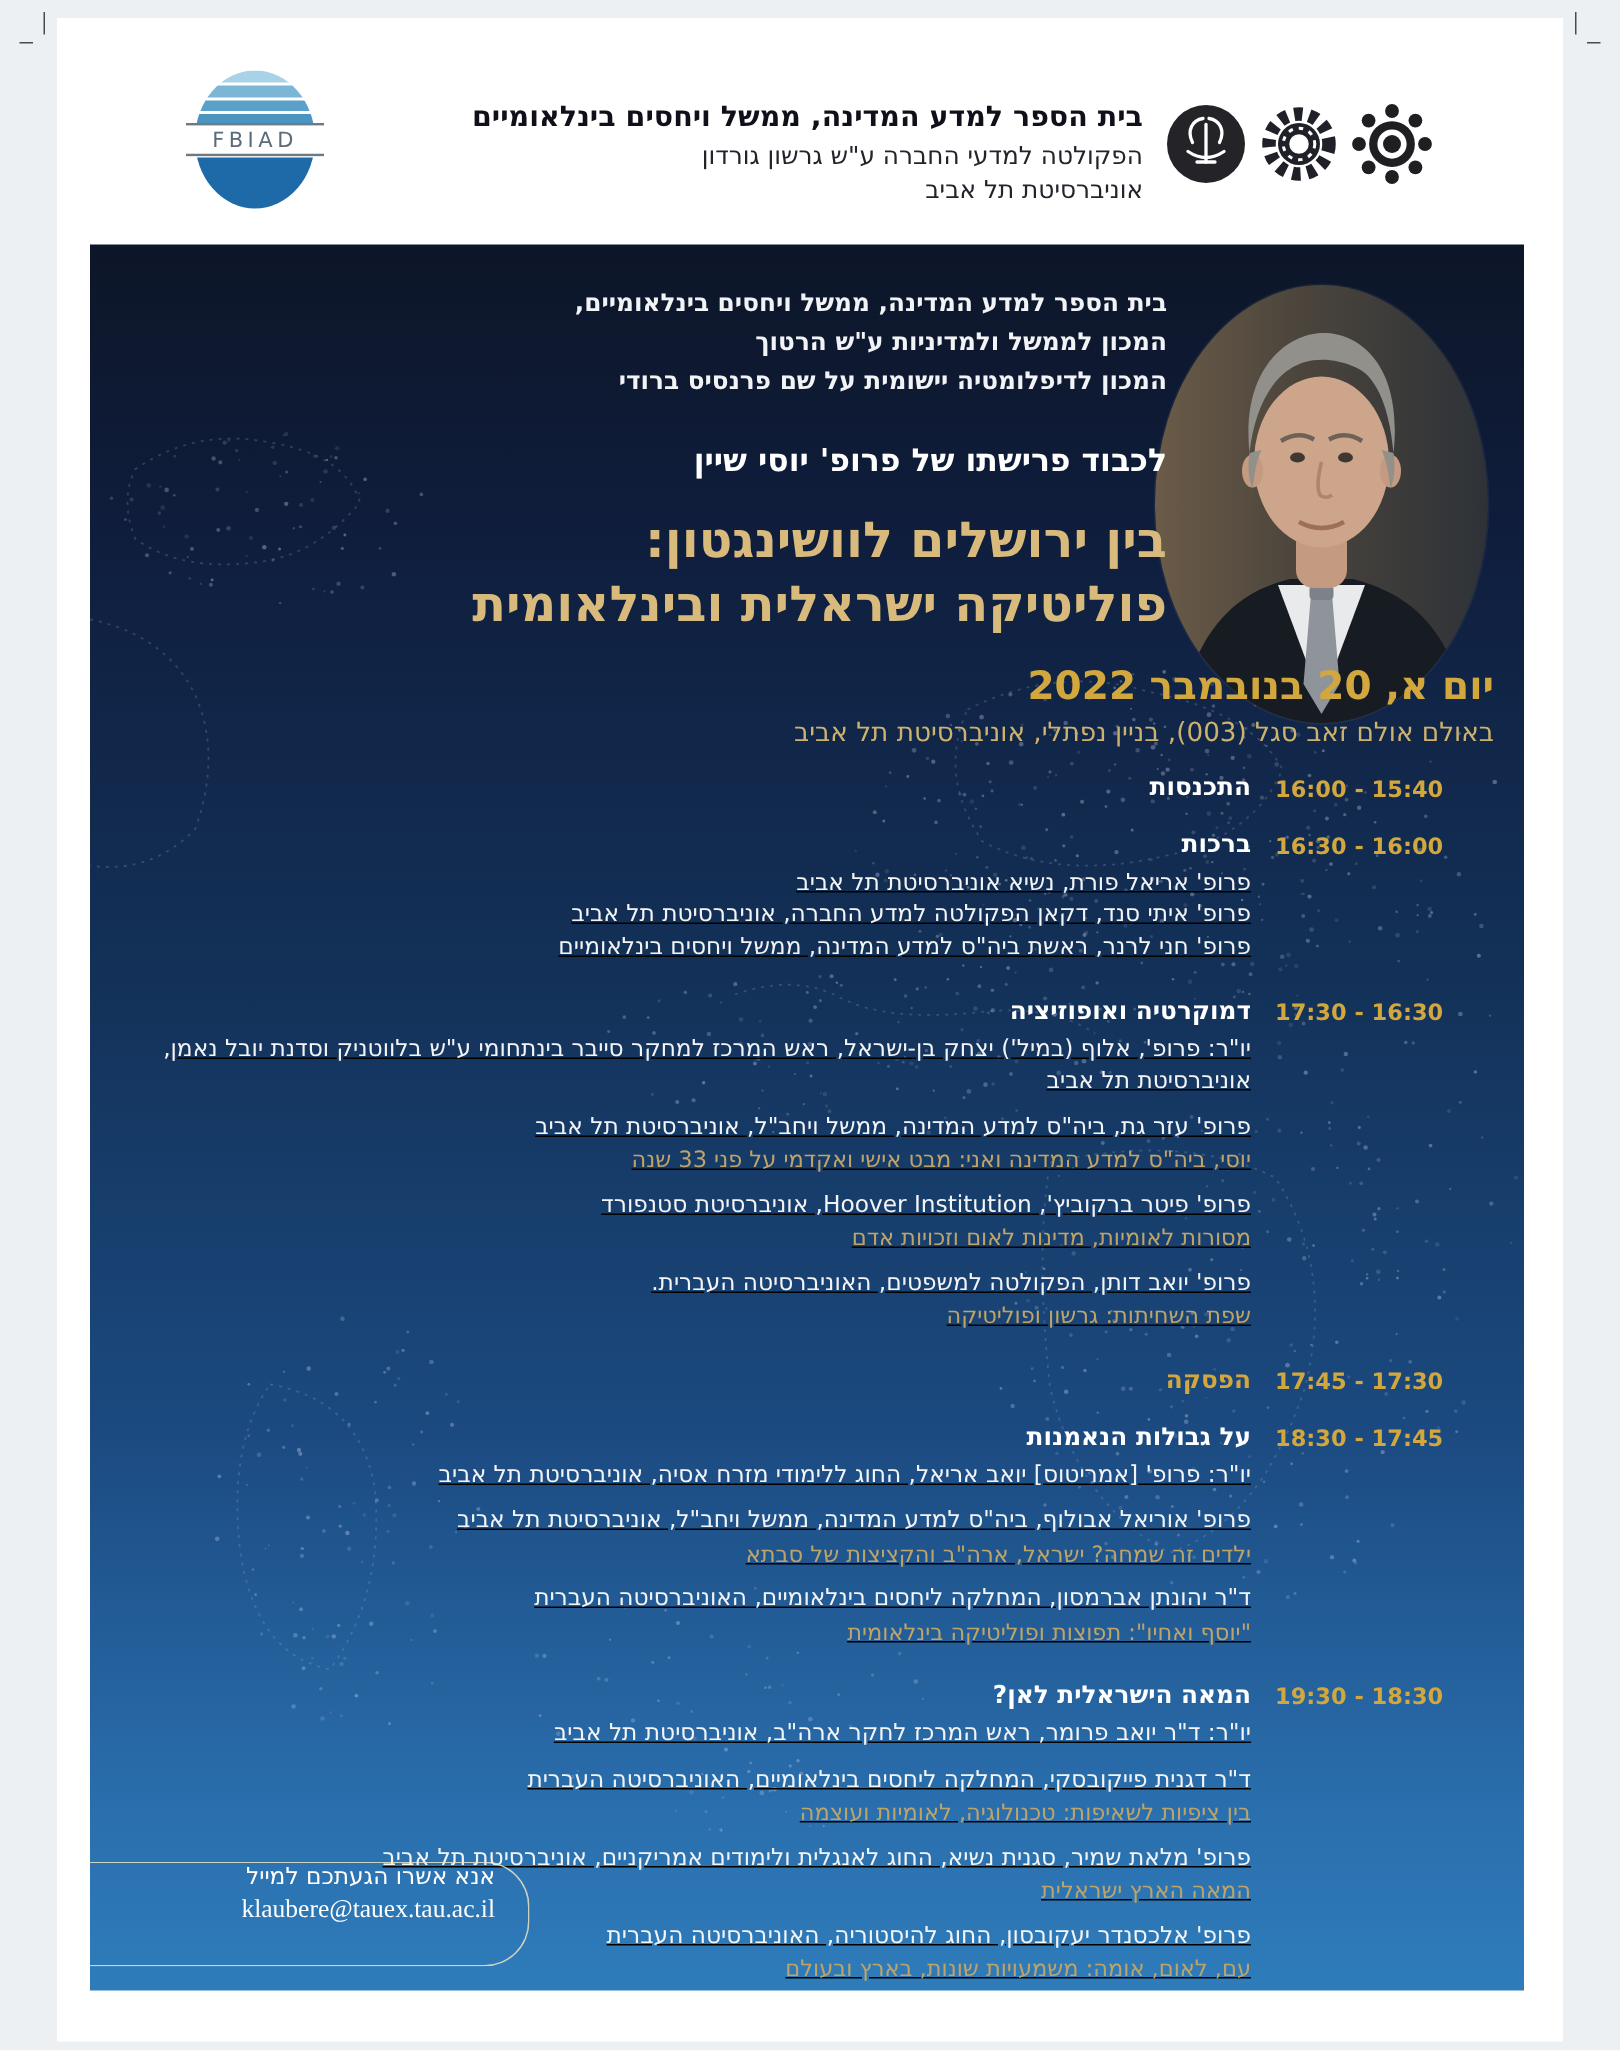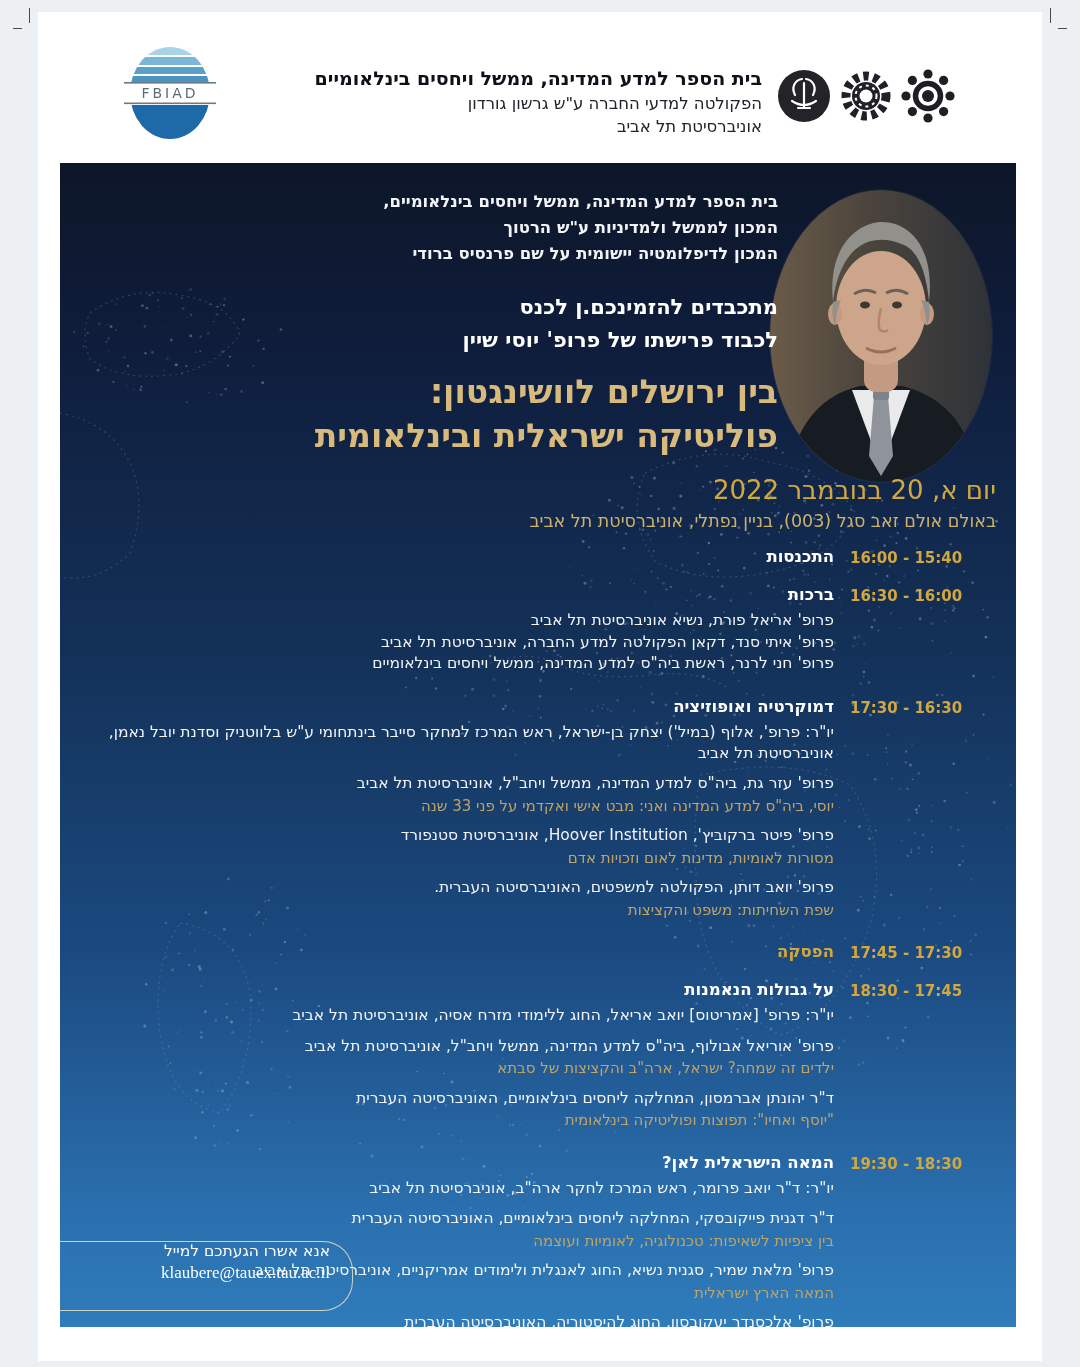--- a/index.html
+++ b/index.html
@@ -24,30 +24,30 @@
   .map{position:absolute;inset:0;}
   .coast{fill:none;stroke:#a9bce0;stroke-width:1.2;stroke-dasharray:2 4;opacity:.22;}
 
   .portrait{position:absolute;right:24px;top:27px;width:222px;height:292px;border-radius:111px/146px;
             overflow:hidden;box-shadow:0 0 0 1px rgba(255,255,255,.05);}
   .upper{position:relative;padding:26px 238px 0 36px;}
   .inst{font-size:16.5px;font-weight:bold;color:#f2f3f6;line-height:1.58;}
   .invite{margin-top:24px;font-size:21px;font-weight:bold;color:#ffffff;line-height:1.55;}
   .big-title{margin:14px 0 0 0;font-size:33px;font-weight:bold;color:var(--gold-title,#d9ba7d);line-height:1.32;}
   .when{position:relative;margin-top:18px;padding:0 20px 0 36px;}
-  .date{font-size:26px;font-weight:normal;color:var(--gold-accent,#d2a83e);}
+  .date{font-size:26px;font-weight:bold;color:var(--gold-accent,#d2a83e);}
   .venue{margin-top:6px;font-size:17.5px;color:#cdb26e;}
 
   .schedule{position:relative;margin-top:16px;padding:0 78px 0 34px;}
   .session{display:grid;grid-template-columns:88px 1fr;column-gap:16px;margin-bottom:13px;}
   .time{direction:ltr;unicode-bidi:isolate;font-size:15px;font-weight:bold;
         color:var(--gold-accent,#d2a83e);padding-top:2px;white-space:nowrap;}
   .stitle{font-size:16.5px;font-weight:bold;color:#ffffff;margin-bottom:6px;}
   .stitle.gold{color:var(--gold-accent,#d2a83e);}
-  .block{margin-bottom:9px;}
+  .block{margin-bottom:9px;text-decoration:underline;}
   .speaker{font-size:15.5px;color:#f3f4f6;line-height:1.38;}
   .talk{font-size:15px;color:var(--talk-tan,#bfa468);line-height:1.38;margin-top:1px;}
 
   .rsvp{position:absolute;left:0;bottom:16px;width:258px;height:68px;
         border:1.5px solid rgba(236,227,197,.85);border-left:none;border-radius:0 30px 30px 0;
         display:flex;flex-direction:column;justify-content:flex-start;gap:3px;
         padding:0 22px 0 12px;text-align:right;}
   .rsvp .r1{font-size:15.5px;color:#ffffff;}
   .rsvp .r2{direction:ltr;unicode-bidi:isolate;font-size:17px;color:#ffffff;
             font-family:"Liberation Serif","DejaVu Serif",serif;}
@@ -978,21 +978,20 @@
         </svg>
       </div>
 
       <div class="upper">
         <div class="inst">
           <div>בית הספר למדע המדינה, ממשל ויחסים בינלאומיים,</div>
           <div>המכון לממשל ולמדיניות ע"ש הרטוך</div>
           <div>המכון לדיפלומטיה יישומית על שם פרנסיס ברודי</div>
         </div>
         <div class="invite">
-          <div>מתכבדים להזמינכם.ן לכנס</div>
           <div>לכבוד פרישתו של פרופ' יוסי שיין</div>
         </div>
         <h1 class="big-title">
           <div>בין ירושלים לוושינגטון:</div>
           <div>פוליטיקה ישראלית ובינלאומית</div>
         </h1>
       </div>
 
       <div class="when">
         <div class="date">יום א, 20 בנובמבר 2022</div>
@@ -1033,21 +1032,21 @@
                 <div class="block">
                   <div class="speaker">פרופ' עזר גת, ביה"ס למדע המדינה, ממשל ויחב"ל, אוניברסיטת תל אביב</div>
                   <div class="talk">יוסי, ביה"ס למדע המדינה ואני: מבט אישי ואקדמי על פני 33 שנה</div>
                 </div>
                 <div class="block">
                   <div class="speaker">פרופ' פיטר ברקוביץ', Hoover Institution, אוניברסיטת סטנפורד</div>
                   <div class="talk">מסורות לאומיות, מדינות לאום וזכויות אדם</div>
                 </div>
                 <div class="block">
                   <div class="speaker">פרופ' יואב דותן, הפקולטה למשפטים, האוניברסיטה העברית.</div>
-                  <div class="talk">שפת השחיתות: משפט והקציצות</div>
+                  <div class="talk">שפת השחיתות: גרשון ופוליטיקה</div>
                 </div>
               </div>
     </div>
   </div>
 
   <div class="session">
     <div class="time">17:45 - 17:30</div>
     <div class="content">
       <div class="stitle gold">הפסקה</div>
       <div class="blocks"></div>

